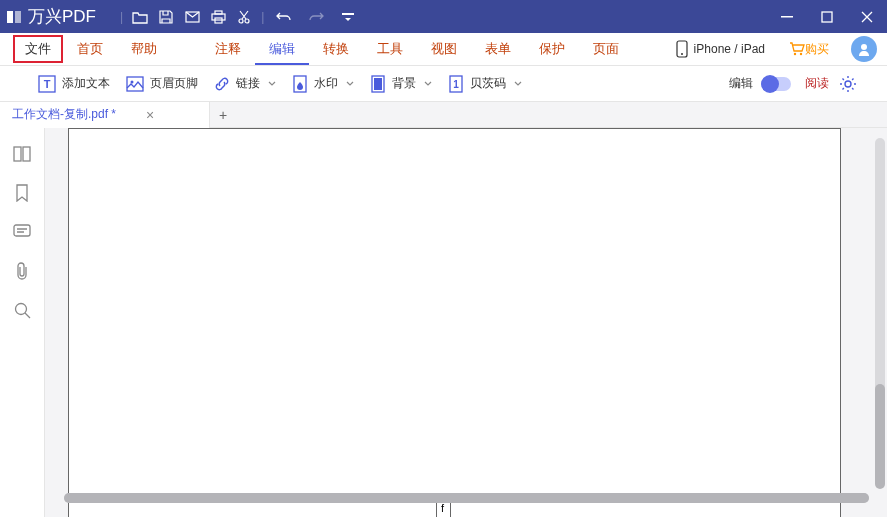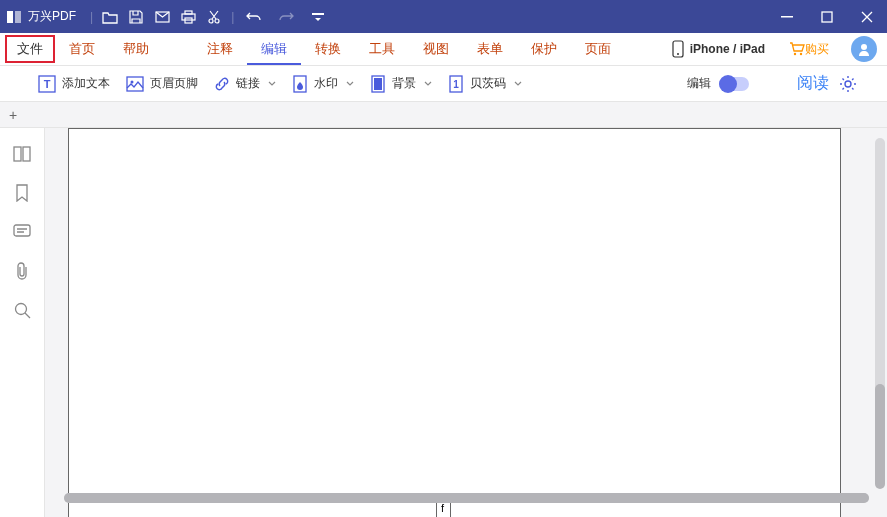--- a/index.html
+++ b/index.html
@@ -1,47 +1,47 @@
 <!DOCTYPE html>
 <html><head>
 <meta charset="utf-8">
 <style>
 * { margin:0; padding:0; box-sizing:border-box; font-family:"Microsoft YaHei",Arial,sans-serif; }
 body { width:887px; height:517px; background:#fff; overflow:hidden; font-size:12px; }
 
 
 .titlebar { height:33px; background:#3b4897; display:flex; align-items:center; color:#fff; }
 .logo { width:28px; height:33px; display:flex; align-items:center; justify-content:center; }
-.app-title { font-size:12px; margin-right:10px; }
+.app-title { font-size:17px; margin-right:20px; }
 .titlebar .sep { color:rgba(255,255,255,0.3); margin:0 4px; }
 .ticon { width:26px; height:33px; display:flex; align-items:center; justify-content:center; cursor:pointer; }
 .ticon.wide { width:32px; }
 .spacer { flex:1; }
 .winbtn { width:40px; height:33px; display:flex; align-items:center; justify-content:center; cursor:pointer; }
 
 
-.menubar { height:33px; background:#fff; border-bottom:1px solid #e5e5e5; display:flex; align-items:center; padding-left:5px; }
+.menubar { height:33px; background:#fff; border-bottom:1px solid #e5e5e5; display:flex; align-items:center; padding-left:13px; }
 .menu-item { padding:0 14px; height:32px; line-height:32px; font-size:13px; color:#c2410c; cursor:pointer; }
 .menu-item.file { border:2px solid #d23; color:#333; padding:0 10px; height:28px; line-height:24px; }
 .menu-item.active { color:#4a5bdc; border-bottom:2px solid #4a5bdc; }
 .right-menu { margin-left:auto; display:flex; align-items:center; }
-.device-btn { display:flex; align-items:center; gap:6px; padding:0 12px; height:33px; color:#333; cursor:pointer;font-weight:bold; }
+.device-btn { display:flex; align-items:center; gap:6px; padding:0 12px; height:33px; color:#333; cursor:pointer; }
 .buy-btn { display:flex; align-items:center; padding:0 12px; color:#ff9500; cursor:pointer; }
 .avatar { width:26px; height:26px; border-radius:50%; background:#6da8ef; display:flex; align-items:center; justify-content:center; margin:0 10px; cursor:pointer; }
 
 
 .toolbar { height:36px; background:#fff; border-bottom:1px solid #e5e5e5; display:flex; align-items:center; padding:0 30px; }
 .tool { display:flex; align-items:center; gap:6px; padding:0 8px; height:36px; cursor:pointer; color:#333; font-size:12px; }
 .tool svg { flex-shrink:0; }
 .drop { width:8px; margin-left:2px; color:#888; }
 .tool-sep { flex:1; }
 .mode-label { font-size:12px; color:#333; margin-right:8px; }
 .toggle { width:30px; height:14px; background:#c7cefc; border-radius:8px; position:relative; margin-right:14px; cursor:pointer;}
 .toggle::after { content:""; position:absolute; left:0; top:-2px; width:18px; height:18px; border-radius:50%; background:#5b6be5; }
-.read-label { color:#3b82f6; font-size:16px; margin-right:10px;margin-left:34px;}
+.read-label { color:#b91c1c; font-size:12px; margin-right:10px;}
 .gear { cursor:pointer; }
 
 
 .tabbar { height:26px; background:#f4f4f6; border-bottom:1px solid #e5e5e5; display:flex; align-items:center; }
 .tab { height:26px; display:flex; align-items:center; background:#fff; border-right:1px solid #e5e5e5; padding:0 8px 0 12px; gap:30px; color:#4a5bdc; font-size:12px; min-width:210px; }
 .tab .close { color:#888; cursor:pointer; font-size:14px; }
 .addtab { width:26px; height:26px; display:flex; align-items:center; justify-content:center; color:#666; cursor:pointer; font-size:14px; }
 
 
 .workspace { display:flex; height:calc(517px - 33px - 33px - 36px - 26px); background:#f4f4f6; position:relative; }
@@ -237,20 +237,24 @@
   <span class="read-label">阅读</span>
   <div class="gear">
     <svg width="18" height="18" viewBox="0 0 18 18">
         <circle cx="9" cy="9" r="3" fill="none" stroke="#4a5bdc" stroke-width="1.4"></circle>
         <path d="M9 1v2M9 15v2M1 9h2M15 9h2M3.5 3.5l1.4 1.4M13.1 13.1l1.4 1.4M3.5 14.5l1.4-1.4M13.1 4.9l1.4-1.4" stroke="#4a5bdc" stroke-width="1.4"></path>
       </svg>
   </div>
 </div>
 
 <div class="tabbar">
+  <div class="tab">
+    <span>工作文档-复制.pdf *</span>
+    <span class="close">×</span>
+  </div>
   <div class="addtab">+</div>
 </div>
 
 <div class="workspace">
   <div class="leftbar">
     <div>
         <svg width="18" height="16" viewBox="0 0 18 16">
           <rect x="1" y="1" width="7" height="14" fill="none" stroke="#888" stroke-width="1.3"></rect>
           <rect x="10" y="1" width="7" height="14" fill="none" stroke="#888" stroke-width="1.3"></rect>
         </svg>

